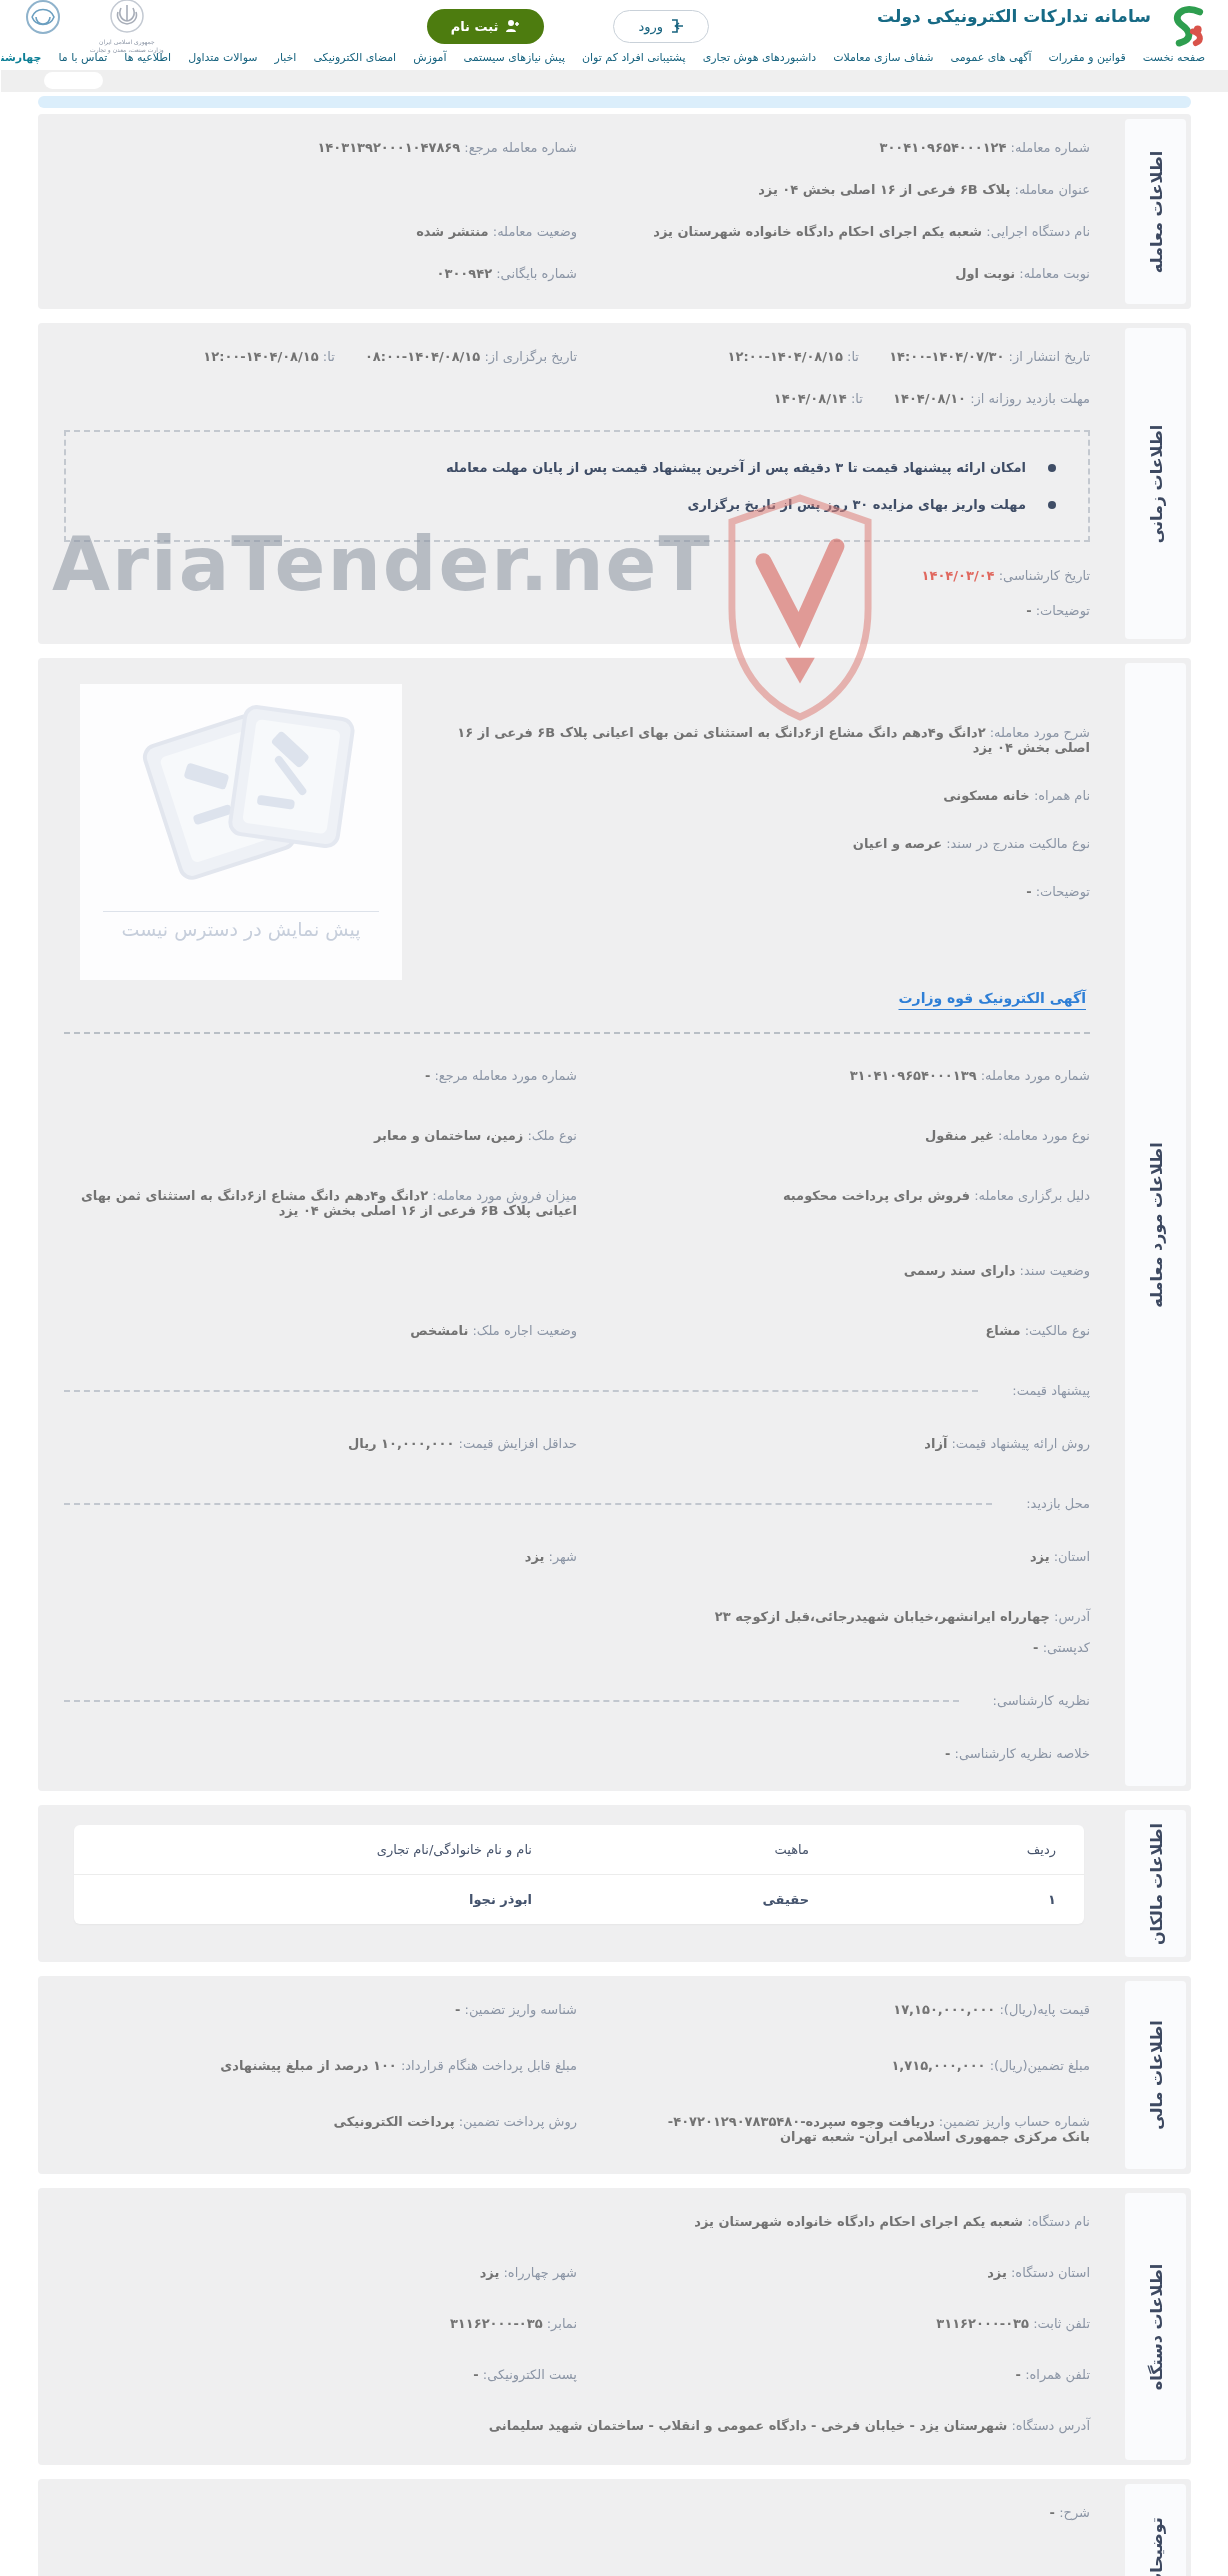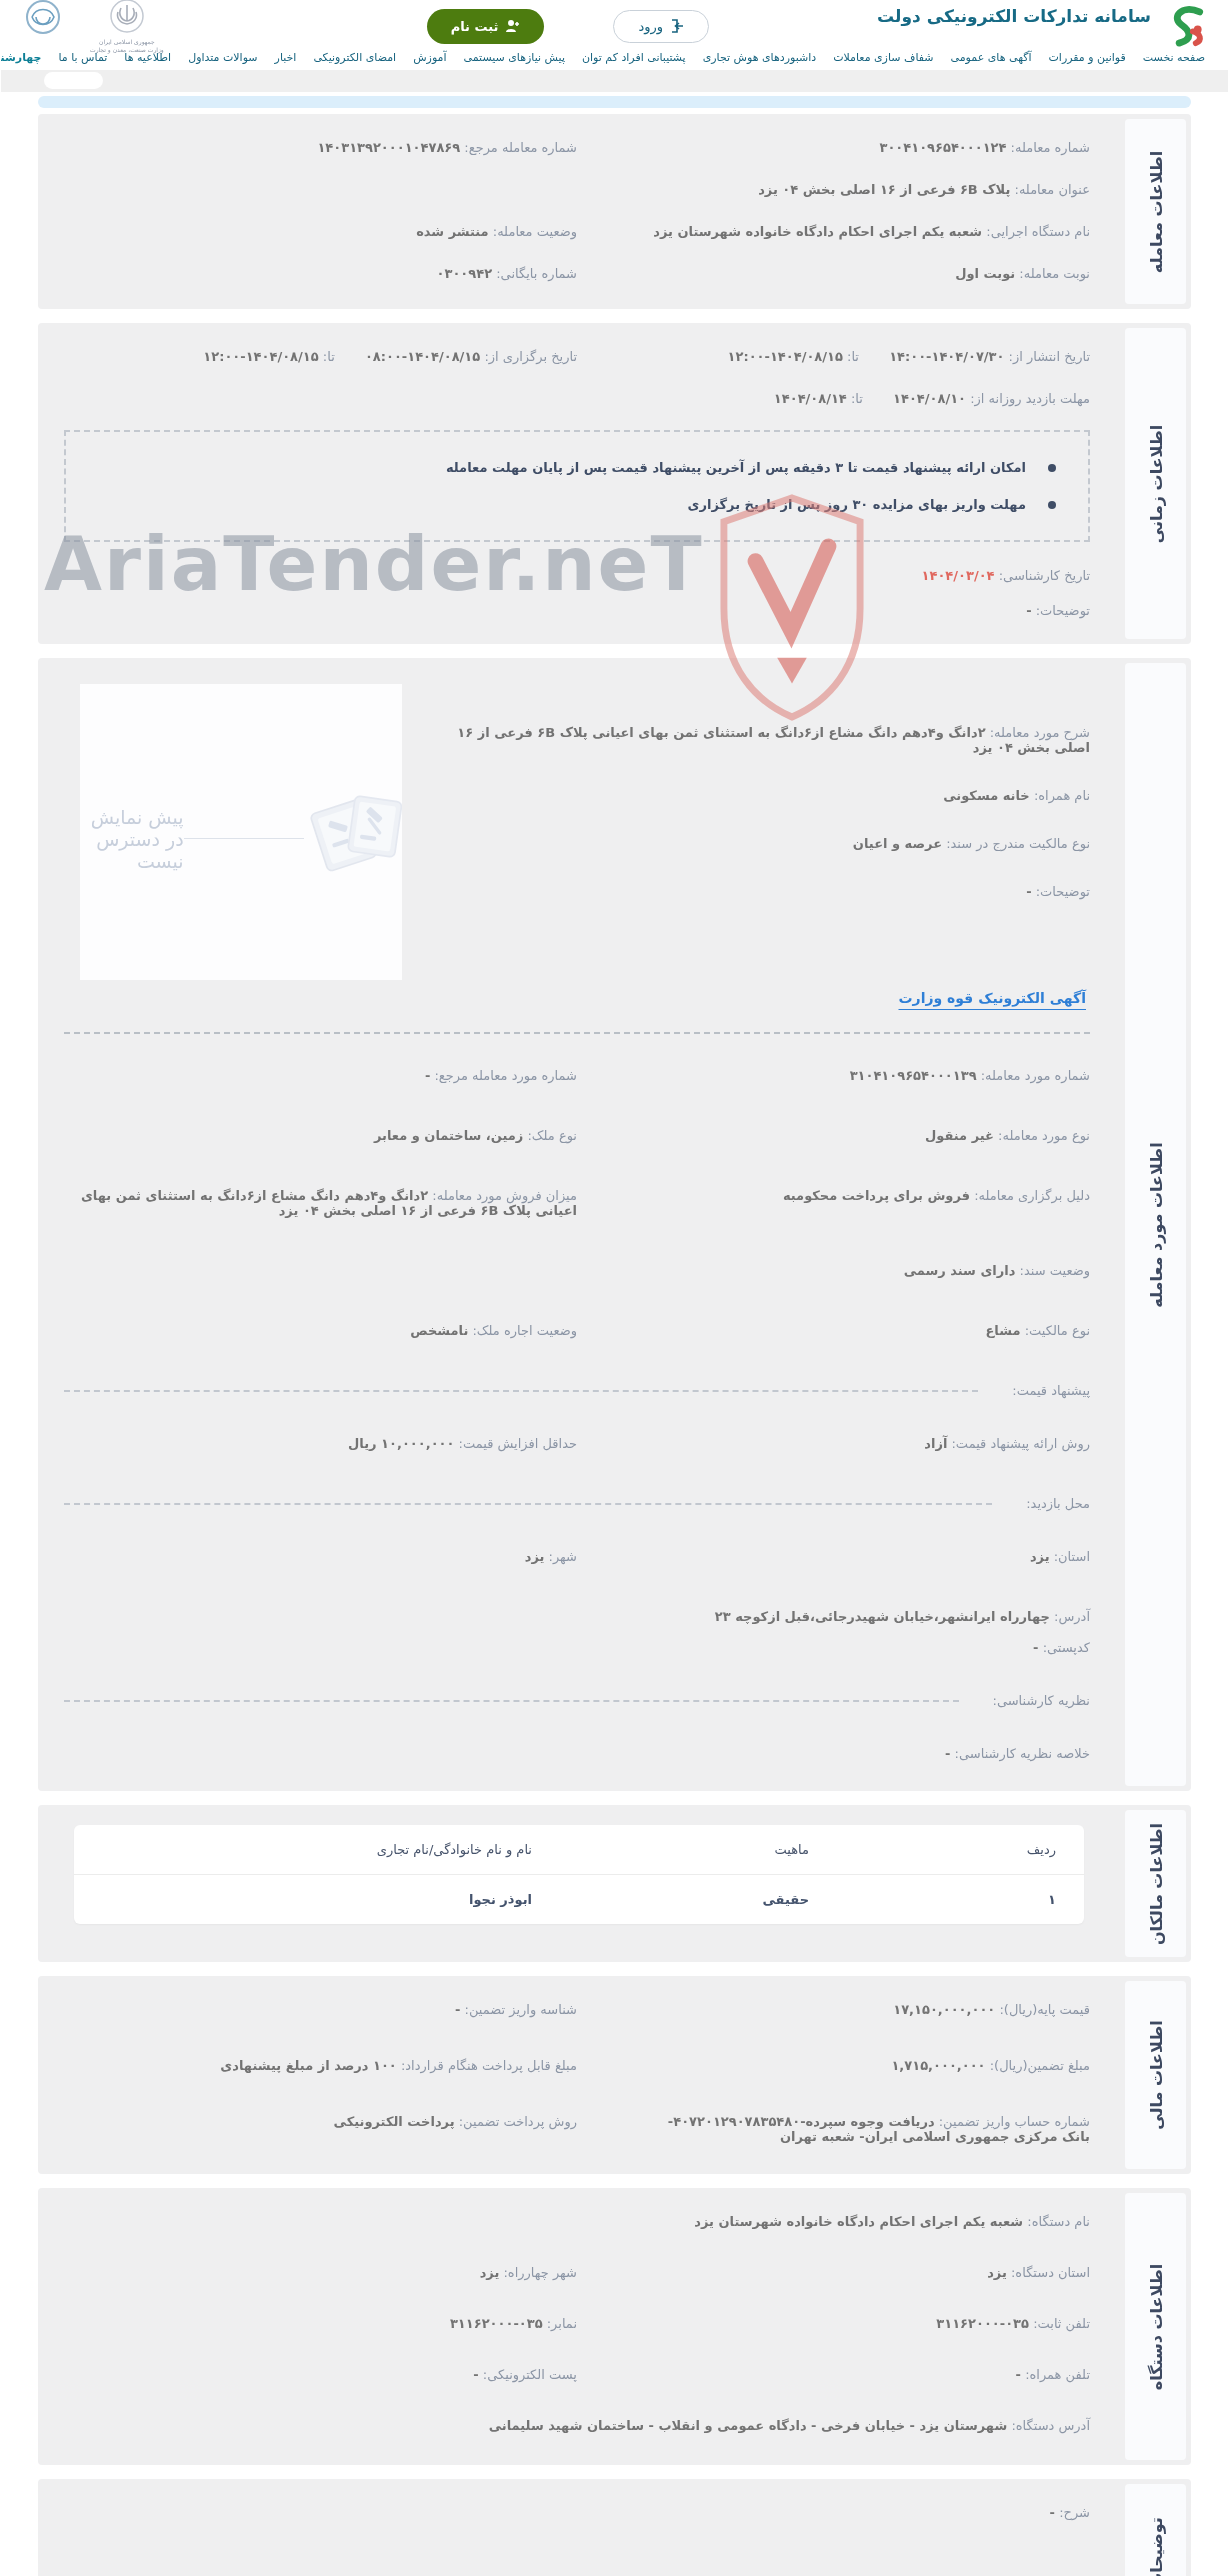--- a/index.html
+++ b/index.html
@@ -57,33 +57,33 @@
   .notes-box { border:2px dashed #c3c8cf; padding:28px 32px; margin:24px 0 26px; }
   .note-line { display:flex; align-items:center; gap:22px; margin-bottom:22px; font-weight:bold; color:#3f4d66; }
   .note-line:last-child { margin-bottom:0; }
   .bullet { width:8px; height:8px; border-radius:50%; background:#3f4d66; flex:none; }
   
   .media-row { display:grid; grid-template-columns:1fr 356px; margin-bottom:6px; }
   .media-fields { padding-top:41px; }
   .media-fields .f { display:block; margin-bottom:33px; }
   .preview-box {
     width:322px; height:296px; background:#fdfdfe; margin-left:auto; margin-right:18px;
-    display:flex; flex-direction:row; align-items:center; justify-content:flex-start;
+    display:flex; flex-direction:column; align-items:center; justify-content:flex-start;
     padding-top:8px;
   }
   .preview-caption { font-size:19px; color:#c6cedb; margin-top:6px; }
   .preview-line { width:86%; border-top:1px solid #dde2ea; margin-top:4px; position:relative; }
   .judiciary-link { color:#2f7fd6; font-size:14px; font-weight:bold; text-decoration:underline; text-underline-offset:6px; display:inline-block; margin:4px 4px 6px; }
   
   .owners-card { background:#fff; border-radius:6px; margin:2px 18px 8px 18px; box-shadow:0 1px 2px rgba(0,0,0,.04); }
   .trow { display:grid; grid-template-columns:247px 277px 1fr; padding:17px 28px; }
   .trow.thead { border-bottom:1px solid #ececec; color:#46536b; }
   .trow .cell { font-weight:bold; color:#44536d; }
   
-  .watermark { position:absolute; top:492px; left:44px; display:flex; align-items:flex-start; gap:14px; z-index:10; pointer-events:none; opacity:.55; }
+  .watermark { position:absolute; top:492px; left:52px; display:flex; align-items:flex-start; gap:14px; z-index:10; pointer-events:none; opacity:.55; }
   .watermark-text { font-size:75px; font-weight:bold; color:#8a93a0; letter-spacing:2px; margin-top:28px; white-space:nowrap; }
 </style>
 </head>
 <body>
 
 <div class="header">
   <div class="brand">
     <svg width="38" height="41" viewBox="0 0 38 42">
       <path d="M33 6 C14 -2 4 12 14 19 C24 26 26 34 12 38" fill="none" stroke="#2e9e4f" stroke-width="7" stroke-linecap="round"></path>
       <path d="M26 26 C34 28 36 35 29 38" fill="none" stroke="#d9534a" stroke-width="6" stroke-linecap="round"></path>

